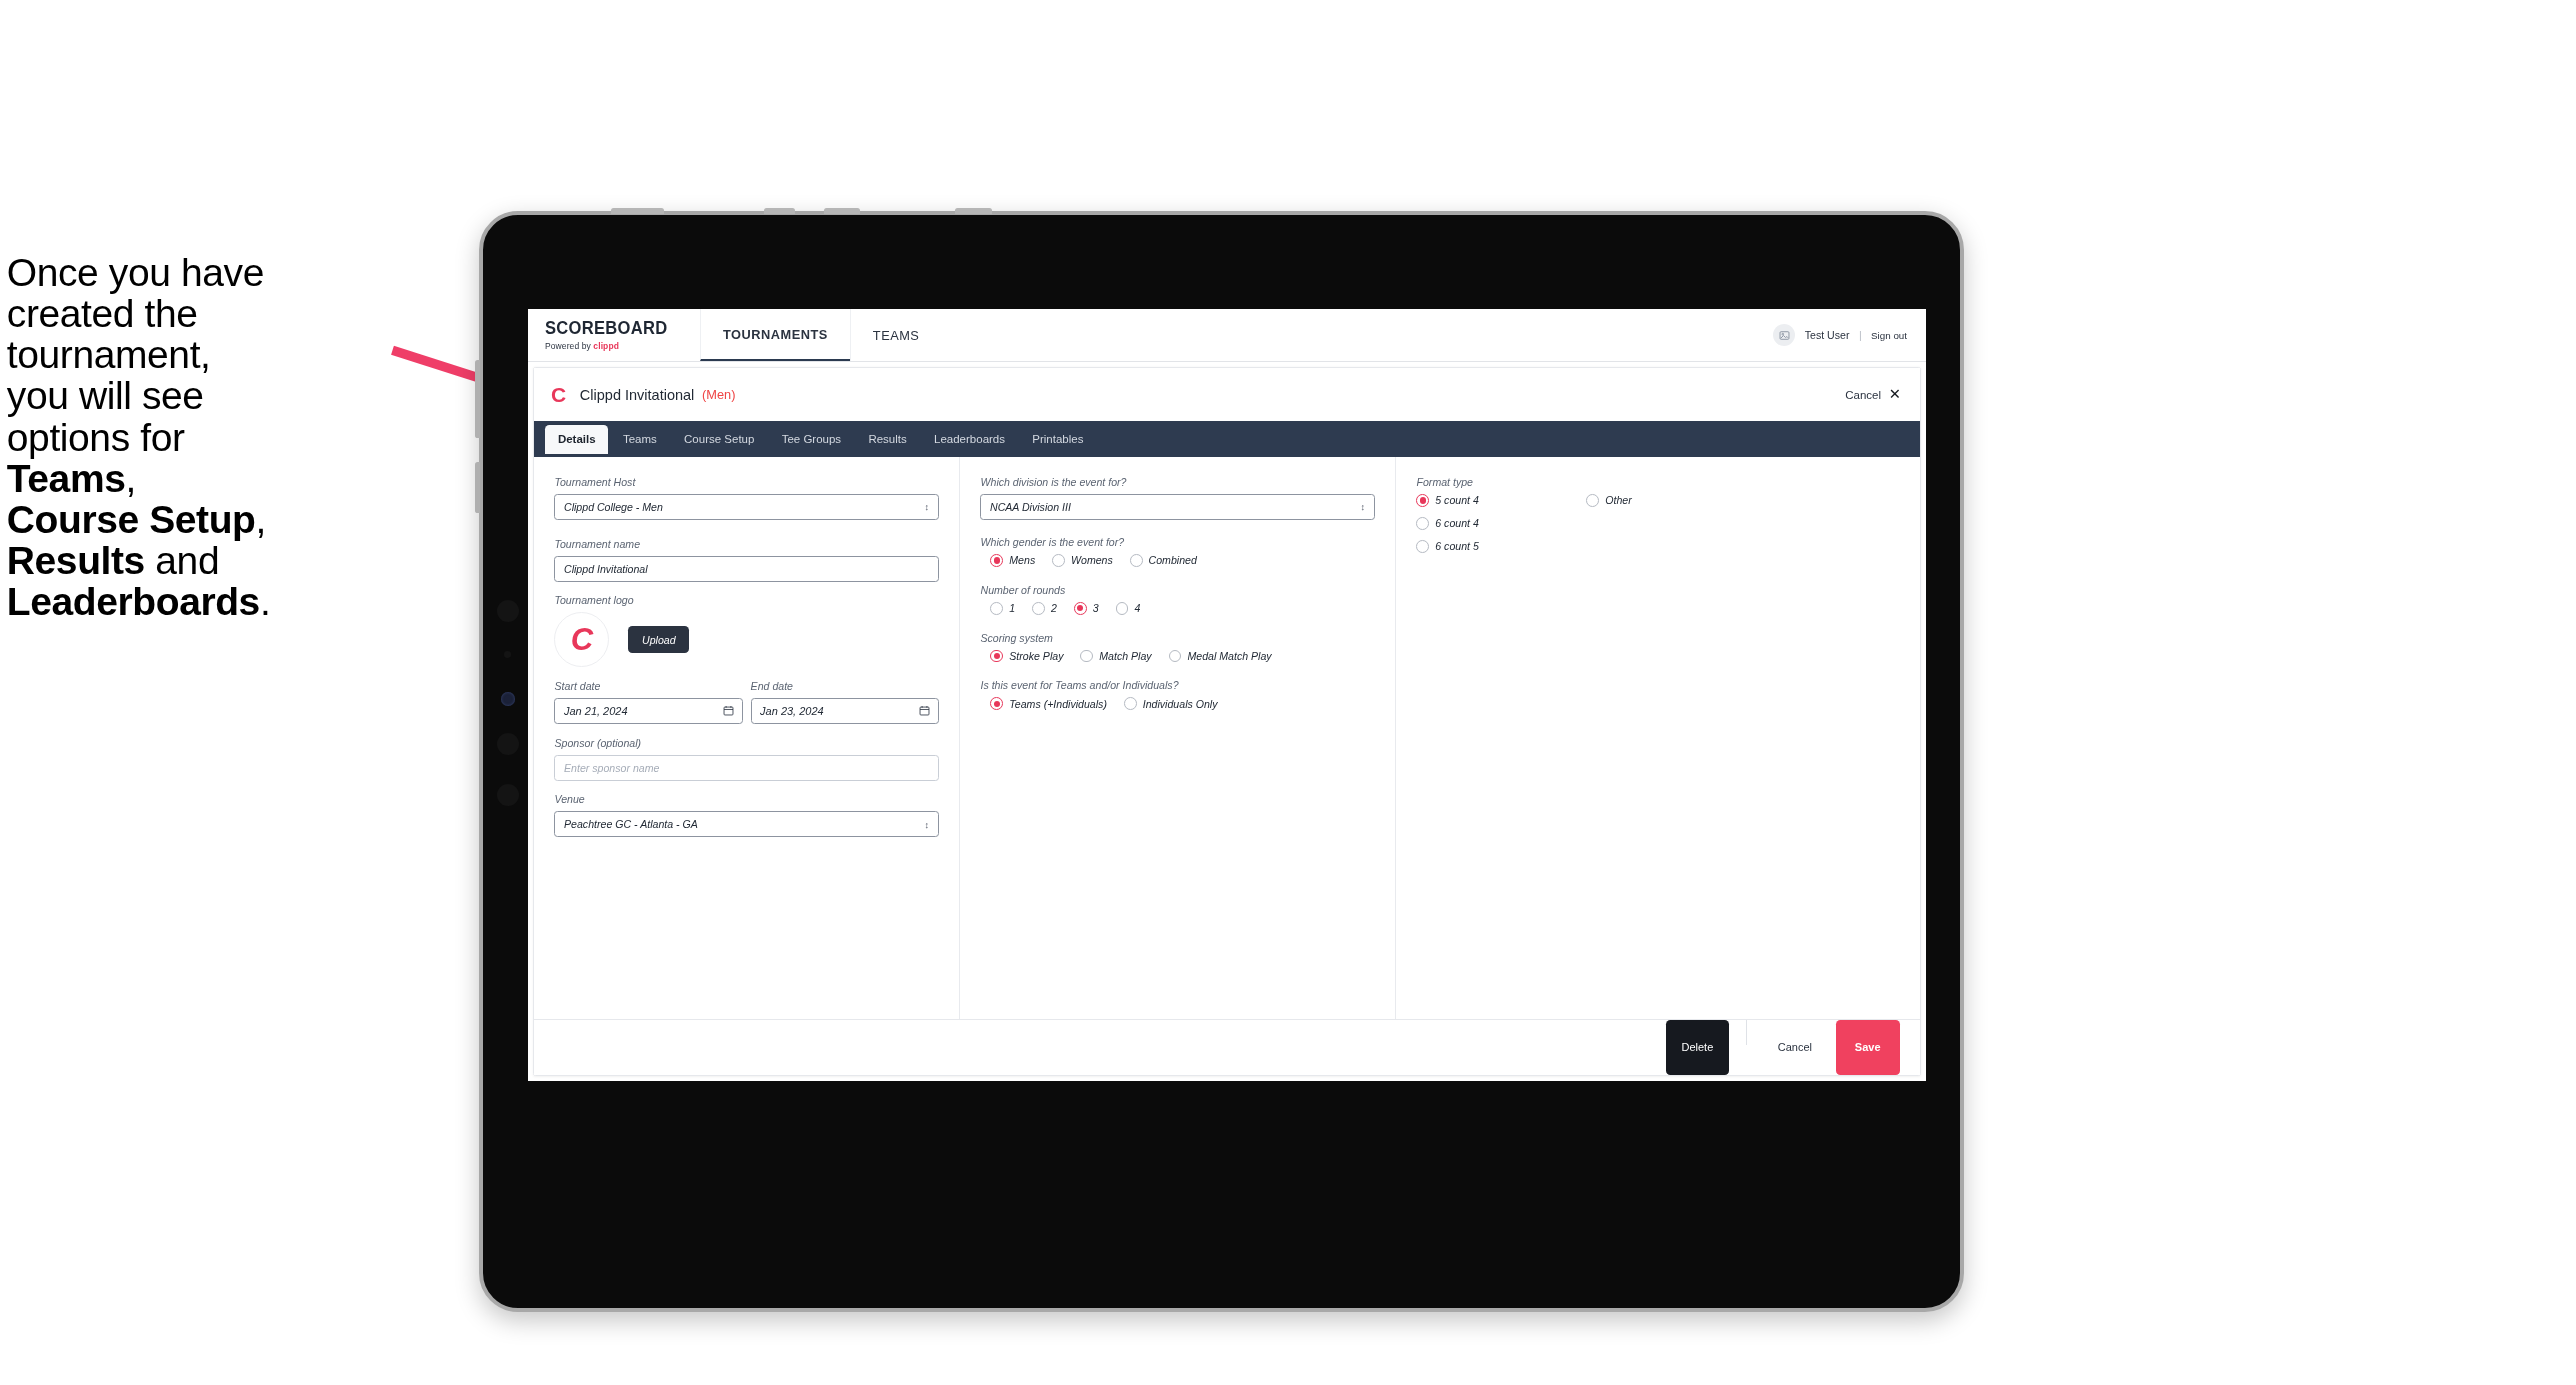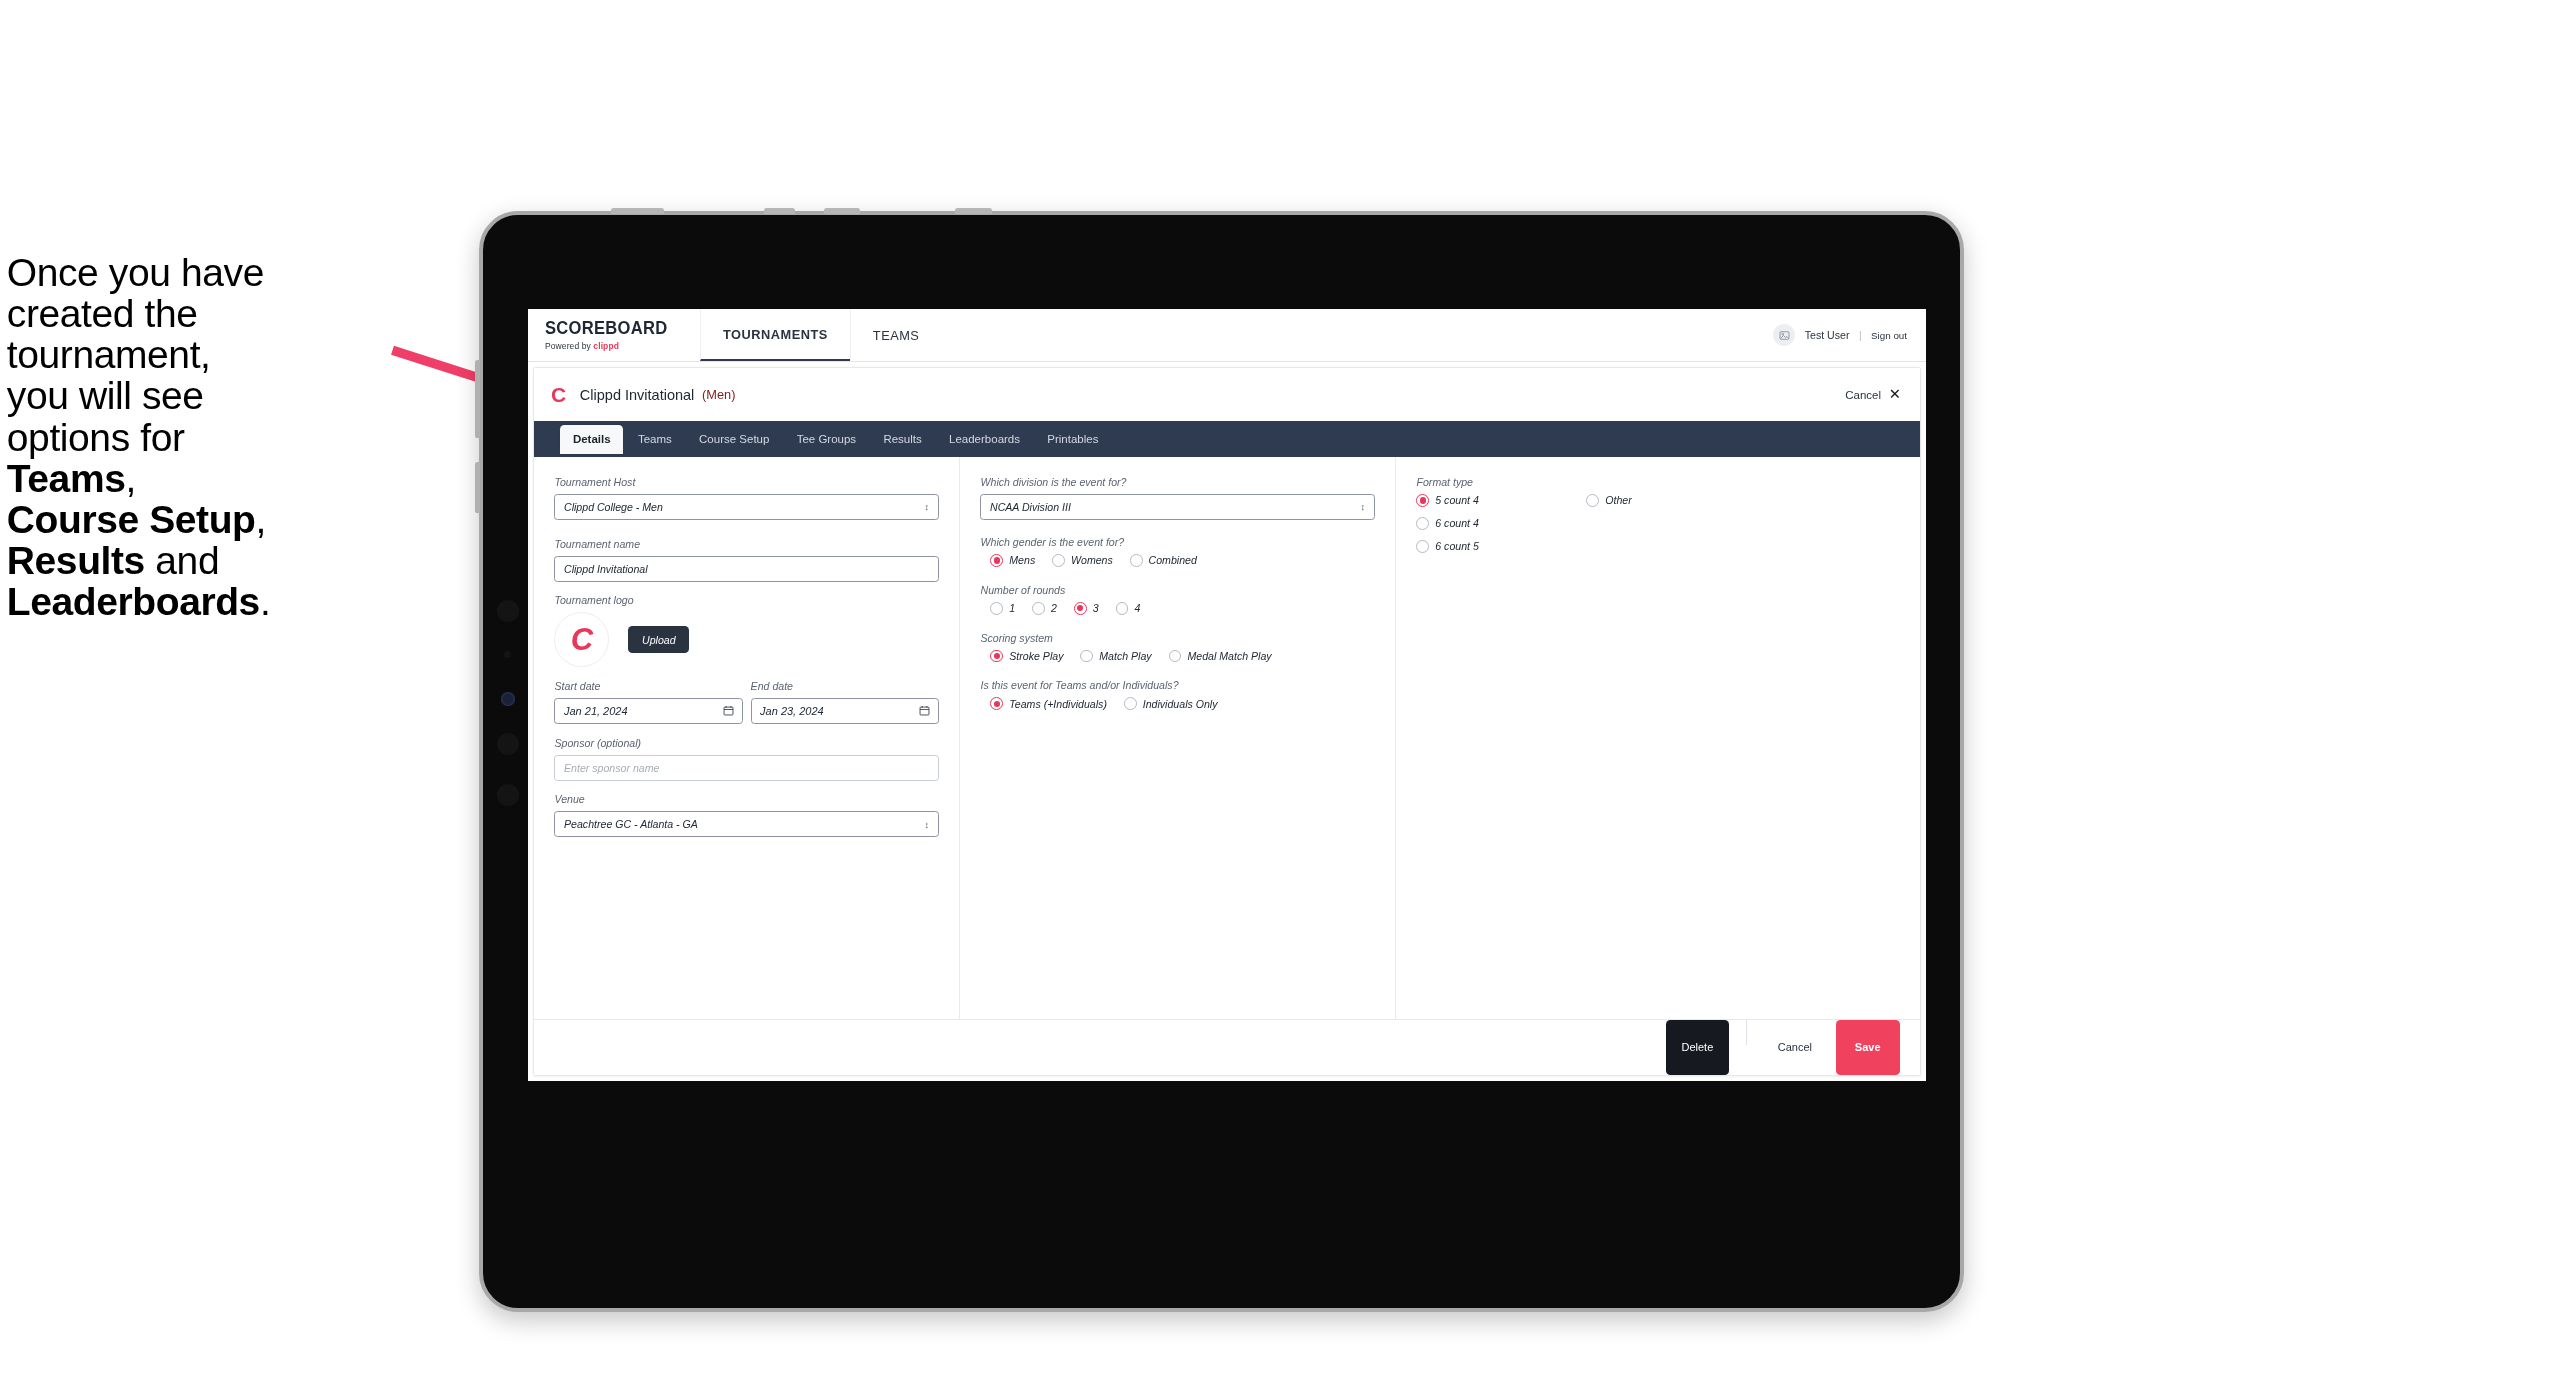--- a/index.html
+++ b/index.html
@@ -104,30 +104,30 @@
   }
   .card-head {
     height: 53px; display:flex; align-items:center; padding: 0 19px 0 17px;
     background:#fff;
   }
   .tlogo {
     color:#e8375a; font-size: 21px; font-weight: 800; line-height:1;
     margin-right: 13.6px;
   }
   .t-name { font-size: 14.5px; color:#222a35; }
-  .t-gender { font-size: 12.8px; color:#7f1d1d; margin-left: 7.7px; }
+  .t-gender { font-size: 12.8px; color:#ef4444; margin-left: 7.7px; }
   .head-spacer { flex:1; }
   .cancel-x { display:flex; align-items:center; gap:7.7px; cursor:pointer; }
   .cancel-x .lbl { font-size: 11.5px; color:#2b3340; }
   .cancel-x .x { font-size: 14.5px; color:#16191f; line-height:1; }
 
   
   .tabstrip {
     height: 36px; background:#2e3b50; display:flex; align-items:flex-end;
-    padding-left: 26px; gap: 1.7px;
+    padding-left: 11px; gap: 1.7px;
   }
   .tab {
     font-size: 11.5px; color:#d4d9e1; padding: 0 12.8px; height: 36px;
     display:flex; align-items:center; cursor:pointer;
   }
   .tab.active {
     background:#f7f8fa; color:#1d232d; font-weight:600;
     border-radius: 4.3px 4.3px 0 0; height: 29px; margin-bottom: 3.4px;
     box-shadow: 0 -0.9px 1.7px rgba(0,0,0,.07);
   }

